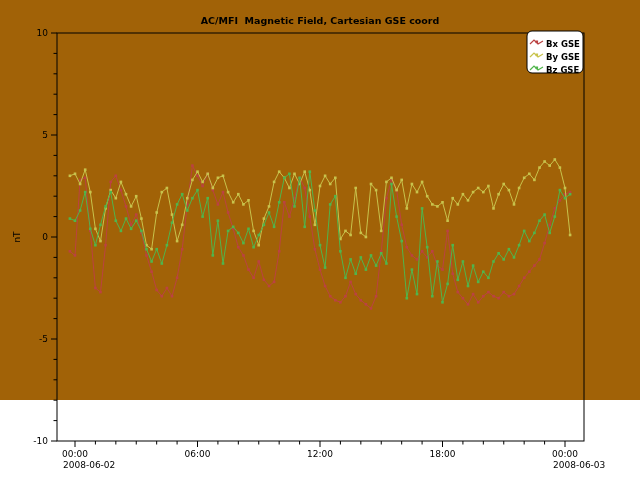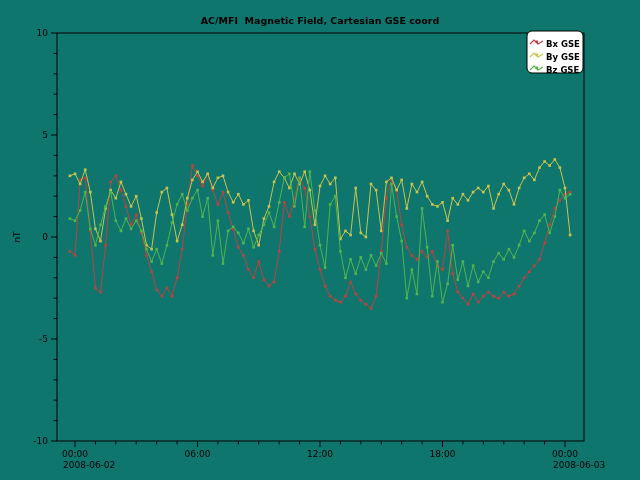--- a/index.html
+++ b/index.html
@@ -1,17 +1,17 @@
 <!DOCTYPE html>
 <html><head>
 <meta charset="utf-8">
 <style>
   html,body{margin:0;padding:0;background:#ffffff;}
   body{width:640px;height:480px;overflow:hidden;font-family:"DejaVu Sans",sans-serif;}
-  .stage{position:relative;width:640px;height:480px;background:#0f766e;}
+  .stage{position:relative;width:640px;height:400px;background:#a16207;}
   svg{display:block;}
   .title{font-size:9.5px;font-weight:bold;fill:#000;}
   .tick{font-size:9px;fill:#000;}
   .legendtext{font-size:8.5px;font-weight:bold;fill:#000;}
   .legendbox{fill:#ffffff;stroke:#000;stroke-width:1;}
   .swatch{fill:none;stroke-width:1.2;}
 </style>
 </head>
 <body>
 

